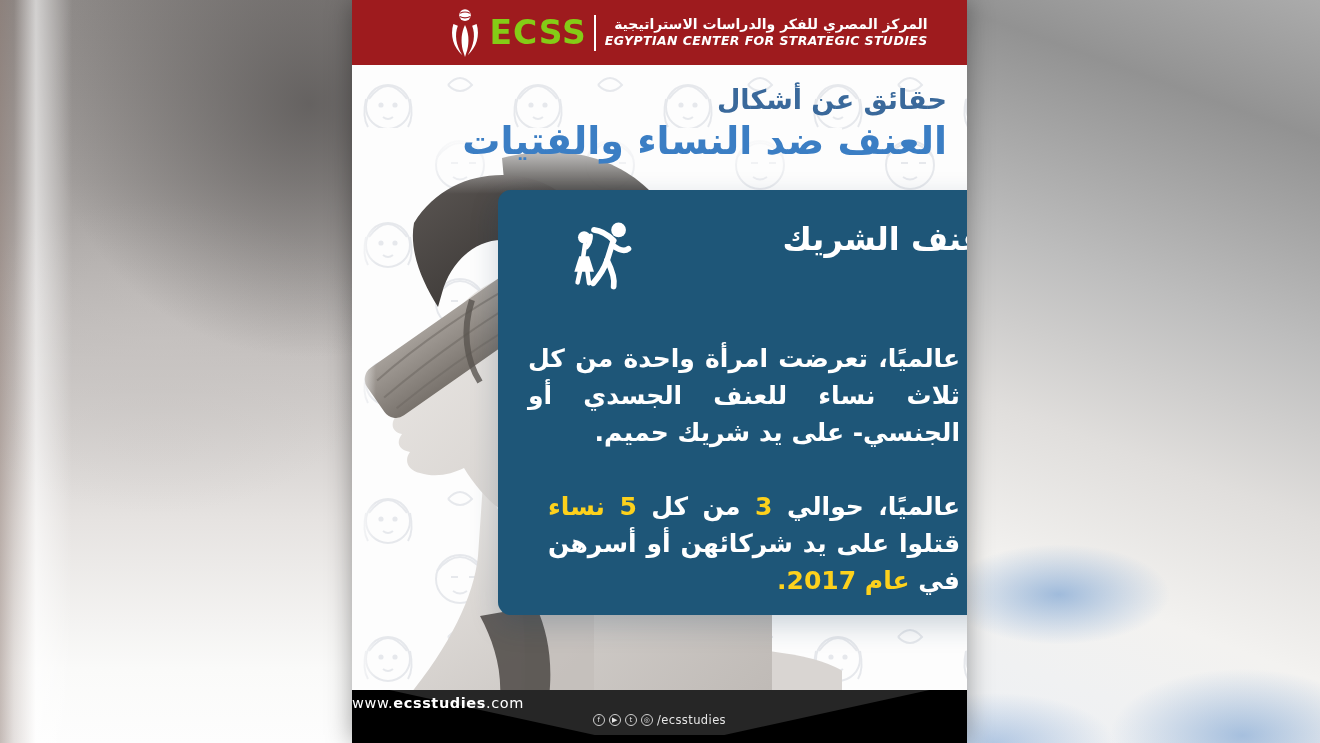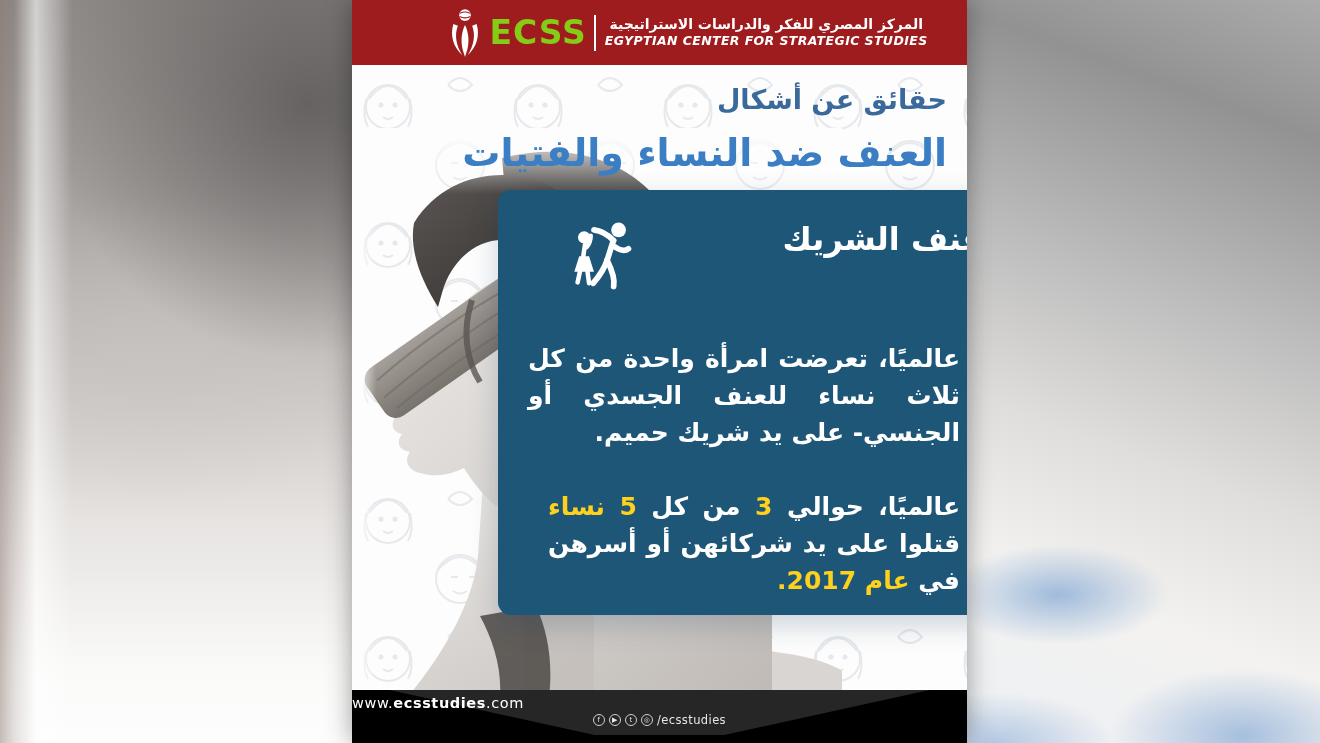--- a/index.html
+++ b/index.html
@@ -37,27 +37,27 @@
   
   .banner{
     position:absolute;top:0;left:0;right:0;height:65px;background:#9e1b1e;
     display:flex;align-items:center;justify-content:center;z-index:6;
   }
   .banner-inner{display:flex;align-items:center;transform:translateX(28px);}
   .logo-icon{width:36px;height:50px;margin-right:6px;}
   .logo-text{color:#84cc16;font-size:33px;font-weight:bold;letter-spacing:1px;line-height:1;}
   .logo-divider{width:2px;height:36px;background:#fff;margin:0 9px 0 7px;}
   .org-names{display:flex;flex-direction:column;justify-content:center;line-height:1.3;}
-  .org-ar{color:#fff;font-size:14px;font-weight:bold;direction:rtl;text-align:center;}
+  .org-ar{color:#fff;font-size:14px;font-weight:bold;direction:rtl;text-align:right;}
   .org-en{color:#fff;font-size:12.5px;font-weight:bold;letter-spacing:.4px;font-style:italic;}
 
   
   .headline{position:absolute;top:84px;right:20px;z-index:4;text-align:right;direction:rtl;}
   .headline-kicker{font-size:27px;font-weight:bold;color:#3a699b;line-height:1.2;}
-  .headline-title{font-size:38px;font-weight:bold;color:#3b7ec4;line-height:1.25;margin-top:14px;}
+  .headline-title{font-size:38px;font-weight:bold;color:#3b7ec4;line-height:1.25;margin-top:2px;}
 
   
   .photo{position:absolute;left:0;top:128px;width:490px;height:570px;z-index:2;}
 
   
   .card{
     position:absolute;left:146px;top:190px;width:514px;height:425px;z-index:3;
     background:#1e5678;border-radius:13px;box-shadow:0 10px 28px rgba(25,60,90,.22);
   }
   .card-icon{position:absolute;left:64px;top:26px;width:82px;height:82px;}

